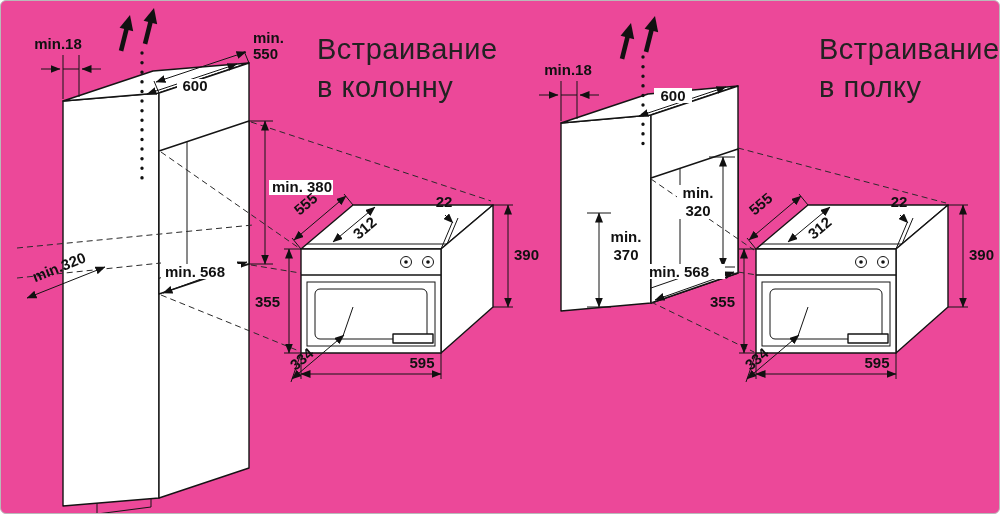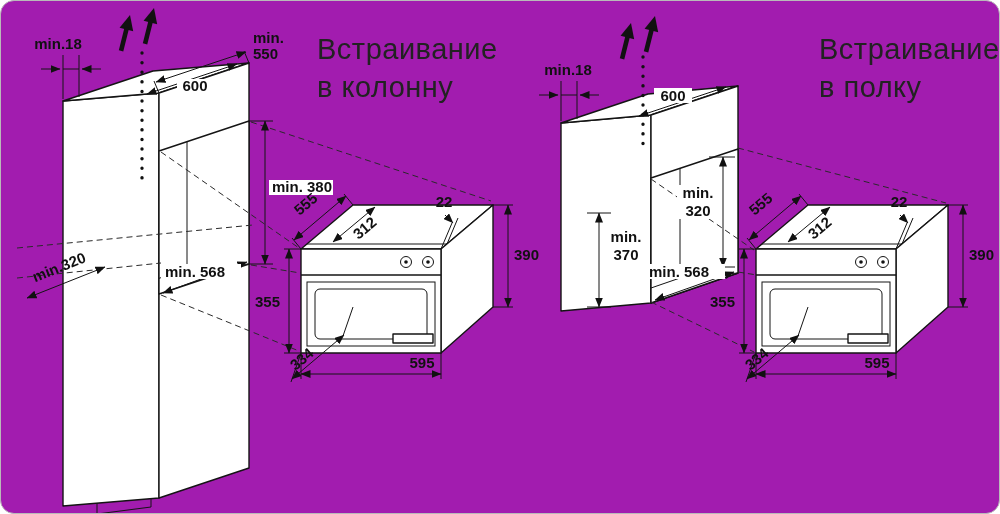--- a/index.html
+++ b/index.html
@@ -1,18 +1,18 @@
 <!DOCTYPE html>
 <html><head>
 <meta charset="utf-8">
 <style>
   html,body{margin:0;padding:0;background:#fff;}
   .frame{
-    width:1000px;height:514px;background:#a21caf;
-    border:1px solid #b9b9b9;border-radius:14px;
+    width:1000px;height:514px;background:#ec4899;
+    border:1px solid #b9b9b9;border-radius:6px;
     box-sizing:border-box;overflow:hidden;position:relative;
     font-family:"Liberation Sans",sans-serif;
   }
   svg{display:block;}
   .fc{fill:#fff;stroke:#141414;stroke-width:1.4;stroke-linejoin:round;}
   .ln{fill:none;stroke:#141414;stroke-width:1.4;stroke-linejoin:round;}
   .thin{fill:none;stroke:#141414;stroke-width:1;}
   .dim{fill:none;stroke:#141414;stroke-width:1;}
   .dsh{fill:none;stroke:#2a2a2a;stroke-width:1;stroke-dasharray:6 4;}
   .dots{fill:none;stroke:#111;stroke-width:3.4;stroke-linecap:round;stroke-dasharray:0.1 9.5;}

